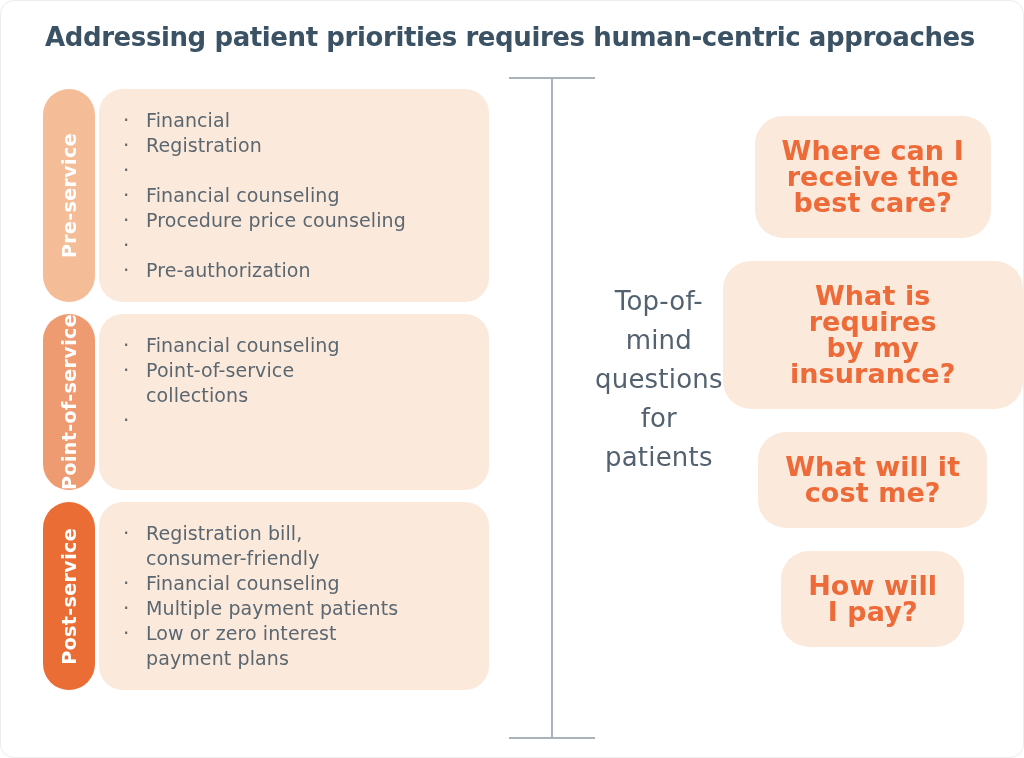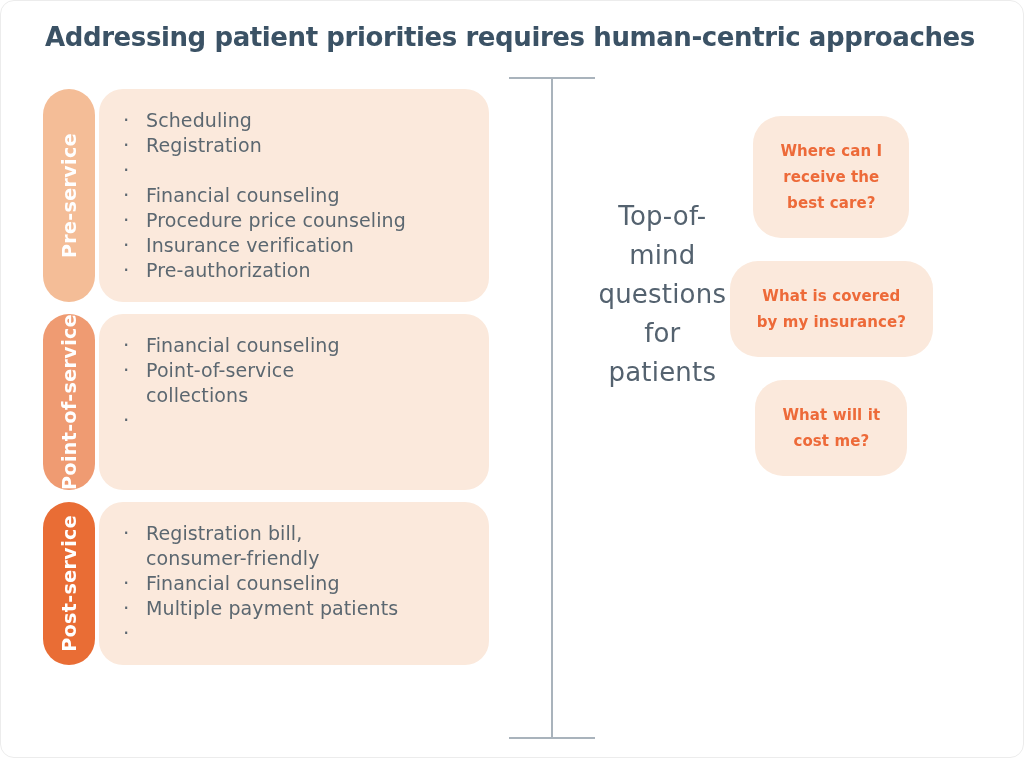--- a/index.html
+++ b/index.html
@@ -132,21 +132,21 @@
     padding: 22px 27px;
     width: max-content;
     max-width: 300px;
   }
   .q-text {
     display: block;
     white-space: pre-line;
     text-align: center;
     color: var(--question-text, #ed6a39);
     font-weight: bold;
-    font-size: 15px;
+    font-size: 27px;
     line-height: 26px;
     letter-spacing: 0.1px;
   }
 </style>
 </head>
 <body>
 
 <div class="canvas">
   <h1 class="title">Addressing patient priorities requires human-centric approaches</h1>
 
@@ -154,21 +154,21 @@
 
     <div class="stages">
   <div class="stage-row">
     <div class="stage-tab" style="background: rgb(244, 189, 151);">
       <span class="stage-tab-label">Pre-service</span>
     </div>
     <div class="stage-box">
       <div class="stage-list">
   <div class="li">
     <span class="bullet">·</span>
-    <span class="li-text">Scheduling</span>
+    <span class="li-text">Financial</span>
   </div>
 
   <div class="li">
     <span class="bullet">·</span>
     <span class="li-text">Registration</span>
   </div>
 
   <div class="li">
     <span class="bullet">·</span>
   </div>
@@ -178,21 +178,20 @@
     <span class="li-text">Financial counseling</span>
   </div>
 
   <div class="li">
     <span class="bullet">·</span>
     <span class="li-text">Procedure price counseling</span>
   </div>
 
   <div class="li">
     <span class="bullet">·</span>
-    <span class="li-text">Insurance verification</span>
   </div>
 
   <div class="li">
     <span class="bullet">·</span>
     <span class="li-text">Pre-authorization</span>
   </div>
 </div>
     </div>
   </div>
 
@@ -237,20 +236,22 @@
     <span class="li-text">Financial counseling</span>
   </div>
 
   <div class="li">
     <span class="bullet">·</span>
     <span class="li-text">Multiple payment patients</span>
   </div>
 
   <div class="li">
     <span class="bullet">·</span>
+    <span class="li-text">Low or zero interest
+payment plans</span>
   </div>
 </div>
     </div>
   </div>
 </div>
 
     <div class="divider">
       <div class="divider-cap cap-top"></div>
       <div class="divider-line"></div>
       <div class="divider-cap cap-bottom"></div>
@@ -260,26 +261,30 @@
       <div class="right-heading">Top-of-mind questions
 for patients</div>
       <div class="questions">
   <div class="q-box">
     <span class="q-text">Where can I
 receive the
 best care?</span>
   </div>
 
   <div class="q-box">
-    <span class="q-text">What is covered
+    <span class="q-text">What is requires
 by my insurance?</span>
   </div>
 
   <div class="q-box">
     <span class="q-text">What will it
 cost me?</span>
   </div>
 
+  <div class="q-box">
+    <span class="q-text">How will
+I pay?</span>
+  </div>
 </div>
     </div>
 
   </div>
 </div>
 
 </body></html>

